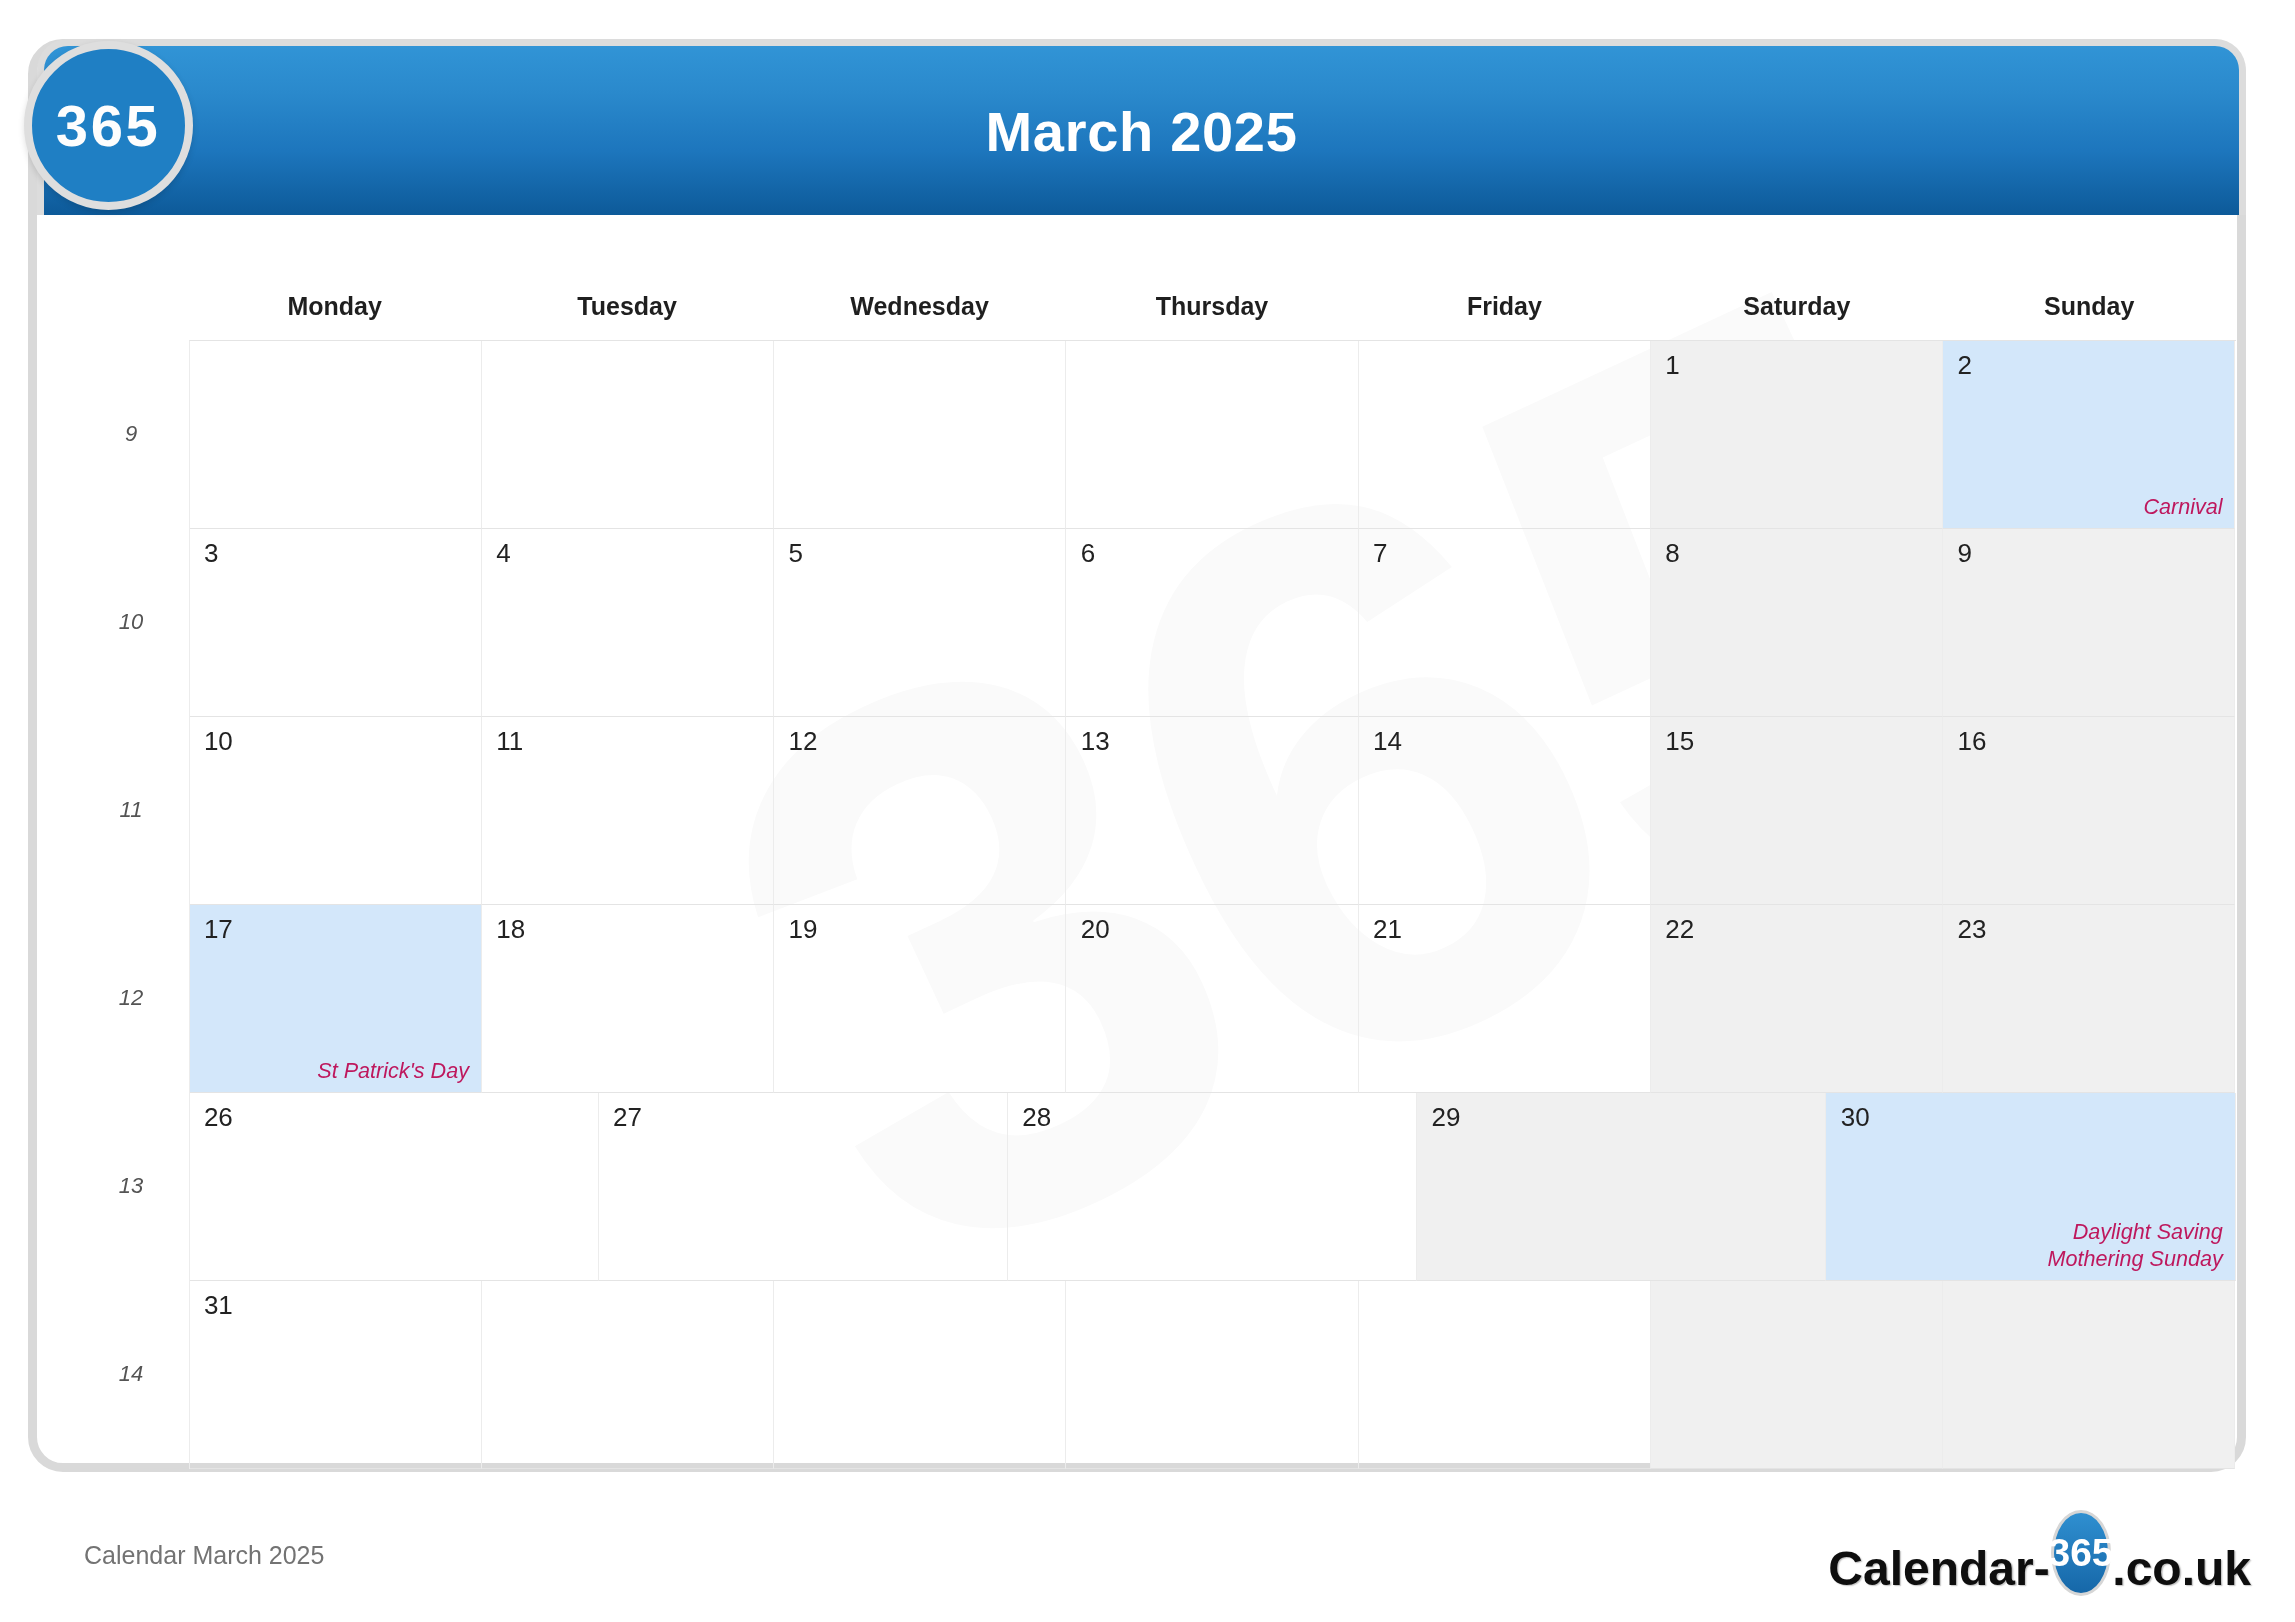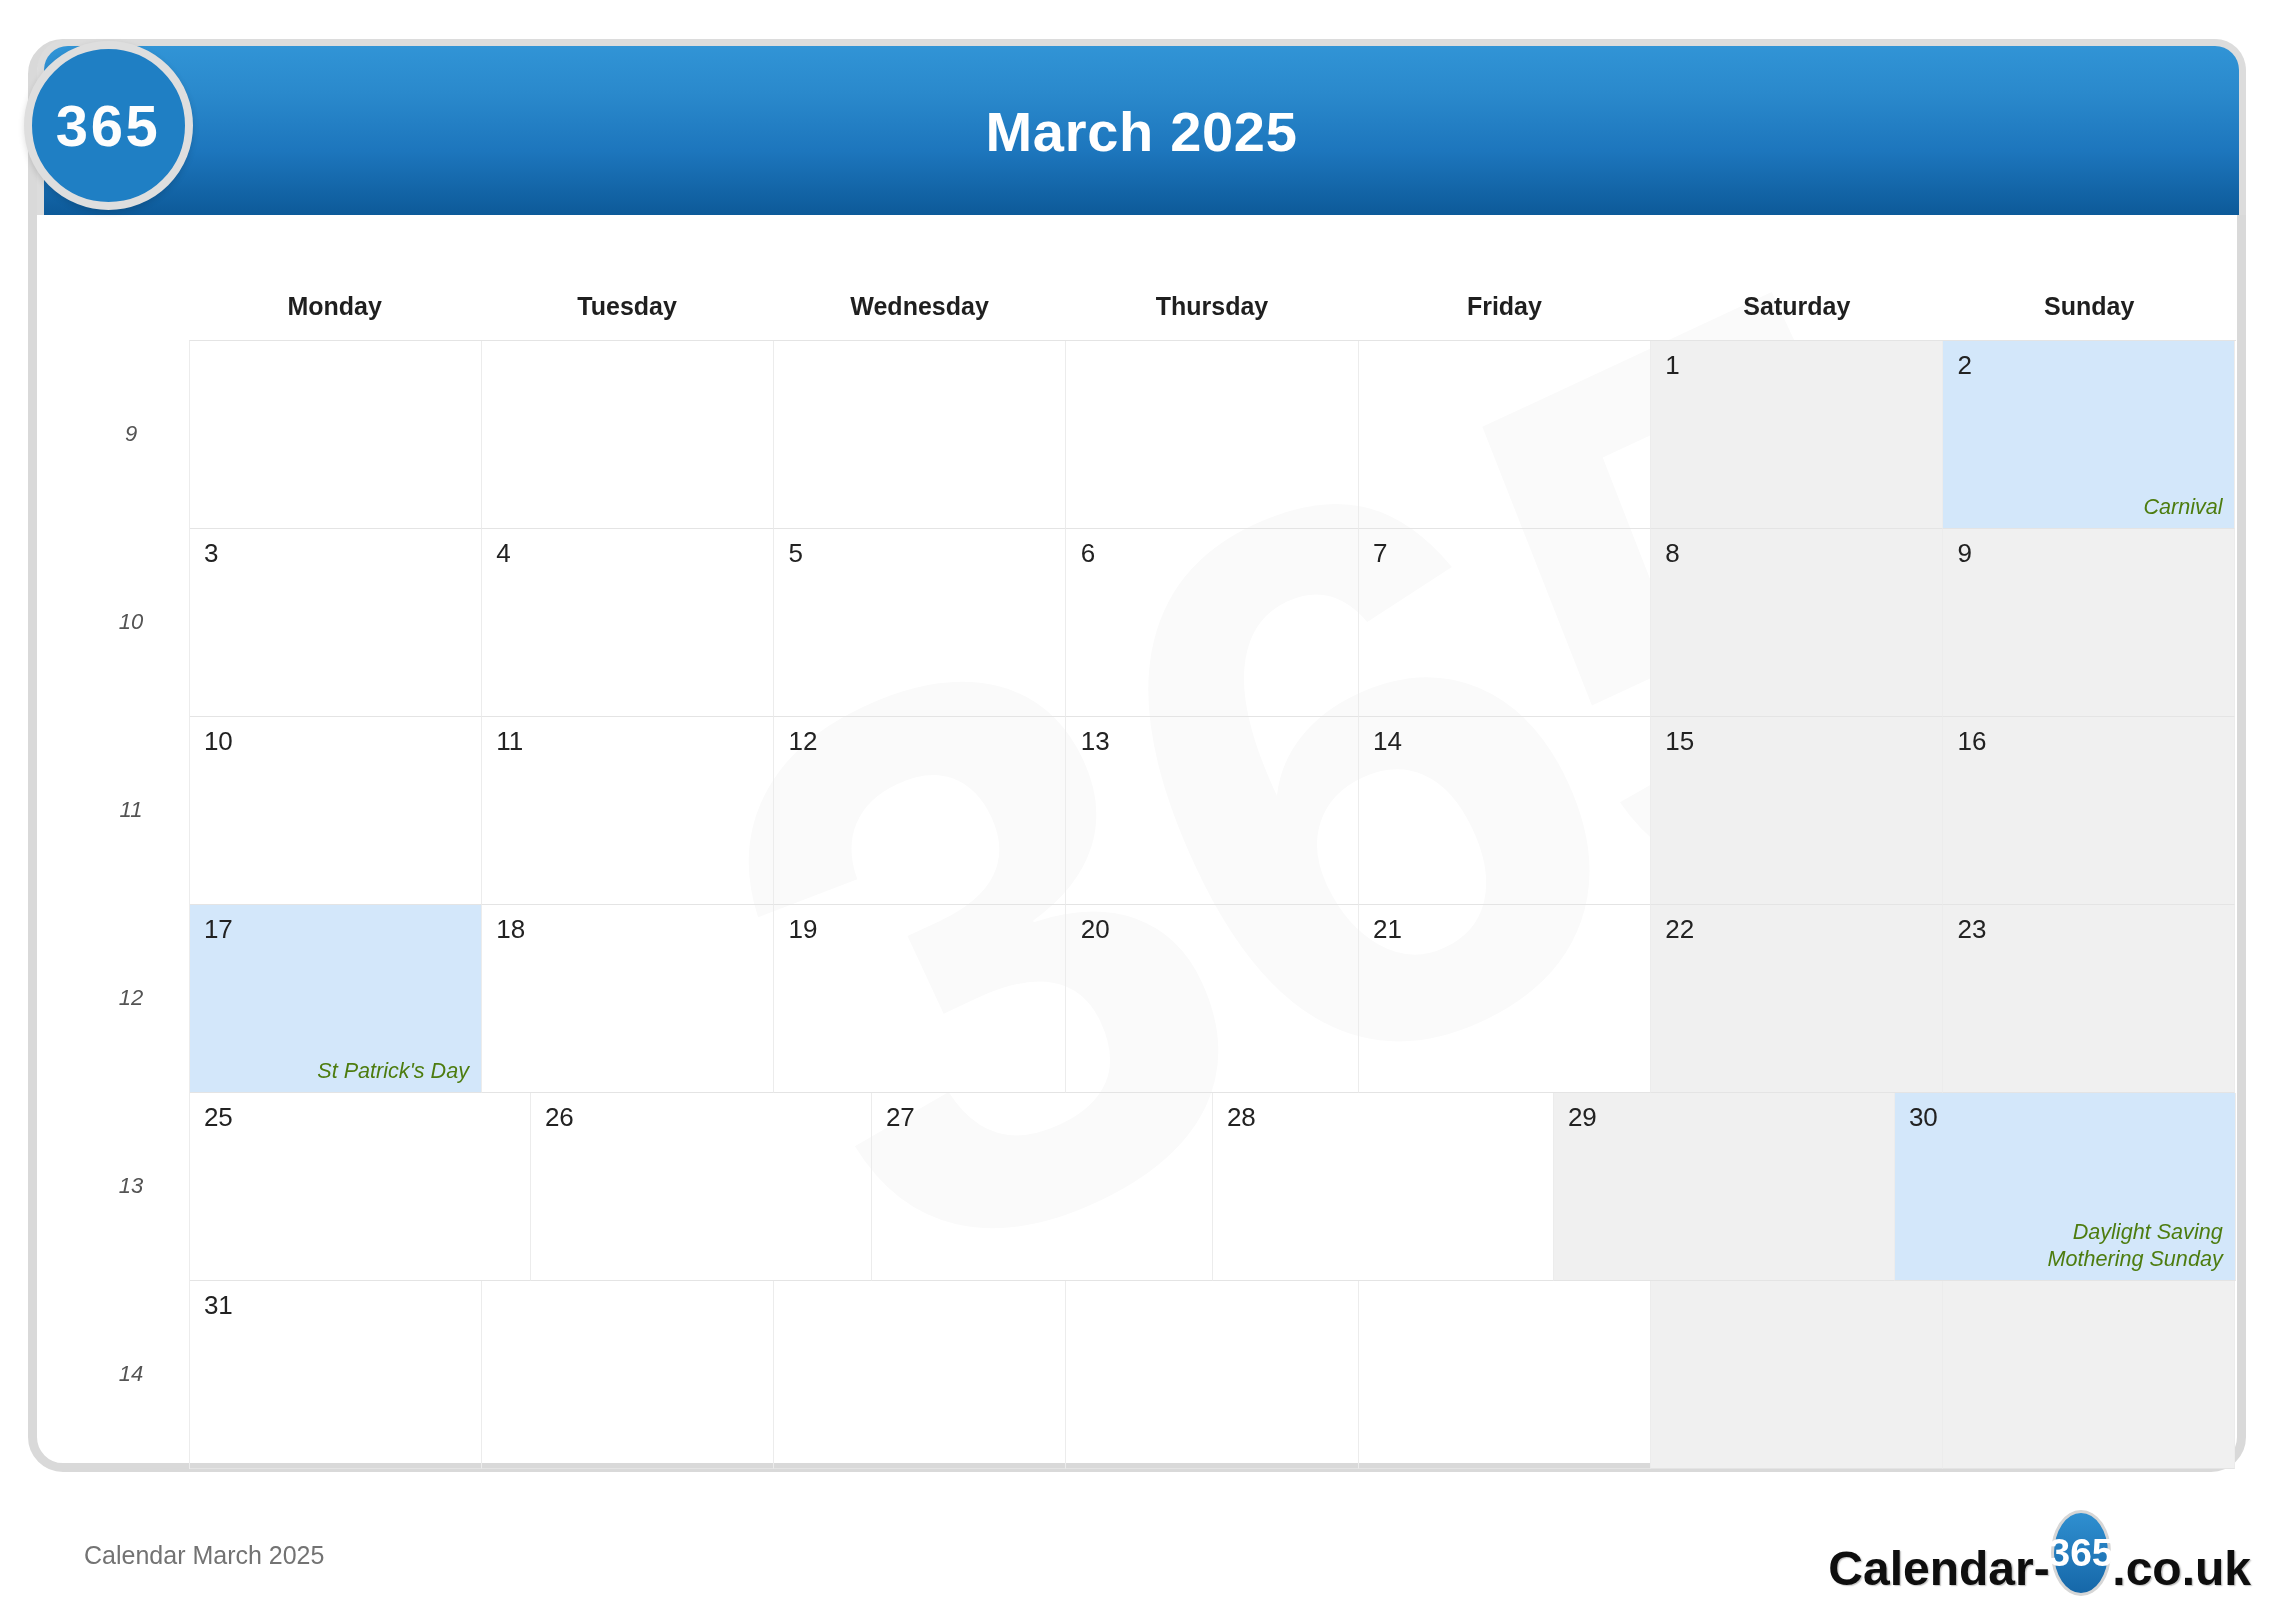--- a/index.html
+++ b/index.html
@@ -188,21 +188,21 @@
     color: #222222;
     font-family: "Liberation Sans", sans-serif;
   }
   .day-events {
     position: absolute;
     right: 11.8px;
     bottom: 7.9px;
     text-align: right;
     font-size: 21.6px;
     font-style: italic;
-    color: #4d7c0f;
+    color: #be185d;
     line-height: 1.22;
     font-family: "Liberation Sans", sans-serif;
   }
 
   
   .footer {
     position: absolute;
     left: 0;
     top: 1498px;
     width: 2295px;
@@ -359,23 +359,20 @@
           </div>
           <div class="day-cell weekend">
             <div class="day-num">22</div>
           </div>
           <div class="day-cell weekend">
             <div class="day-num">23</div>
           </div>
         </div>
         <div class="grid-row">
           <div class="day-cell">
-            <div class="day-num">25</div>
-          </div>
-          <div class="day-cell">
             <div class="day-num">26</div>
           </div>
           <div class="day-cell">
             <div class="day-num">27</div>
           </div>
           <div class="day-cell">
             <div class="day-num">28</div>
           </div>
           <div class="day-cell weekend">
             <div class="day-num">29</div>

